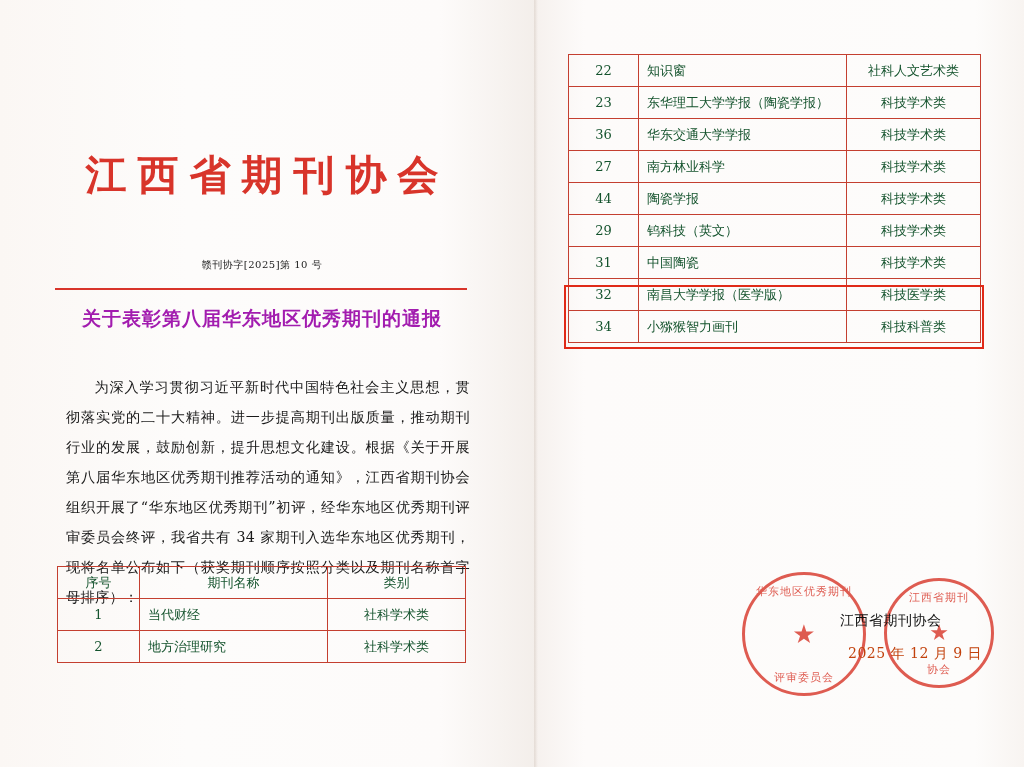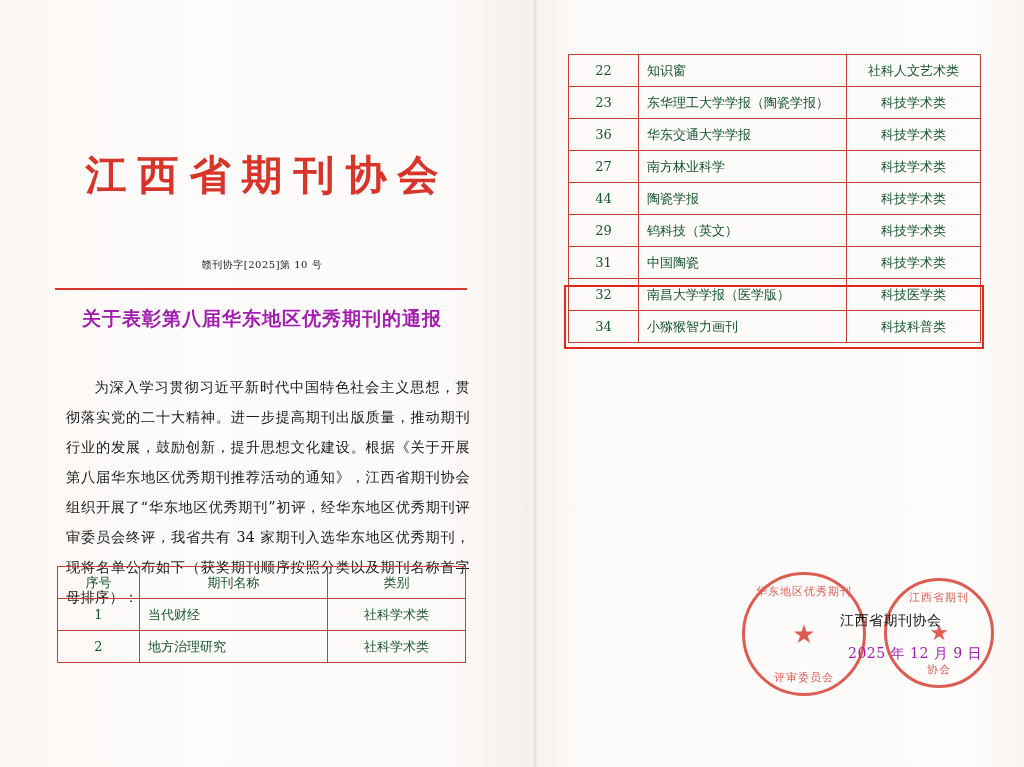--- a/index.html
+++ b/index.html
@@ -196,21 +196,21 @@
     color: #111;
     font-family: "DejaVu Serif", "Liberation Serif", serif;
     font-size: 14px;
     letter-spacing: 0.5px;
     white-space: nowrap;
   }
   .signature-date {
     position: absolute;
     left: 848px;
     top: 645px;
-    color: #a21caf;
+    color: #c2410c;
     font-family: "DejaVu Serif", "Liberation Serif", serif;
     font-size: 14px;
     letter-spacing: 0.5px;
     white-space: nowrap;
   }
 </style>
 </head>
 <body>
 
 <div class="page">

